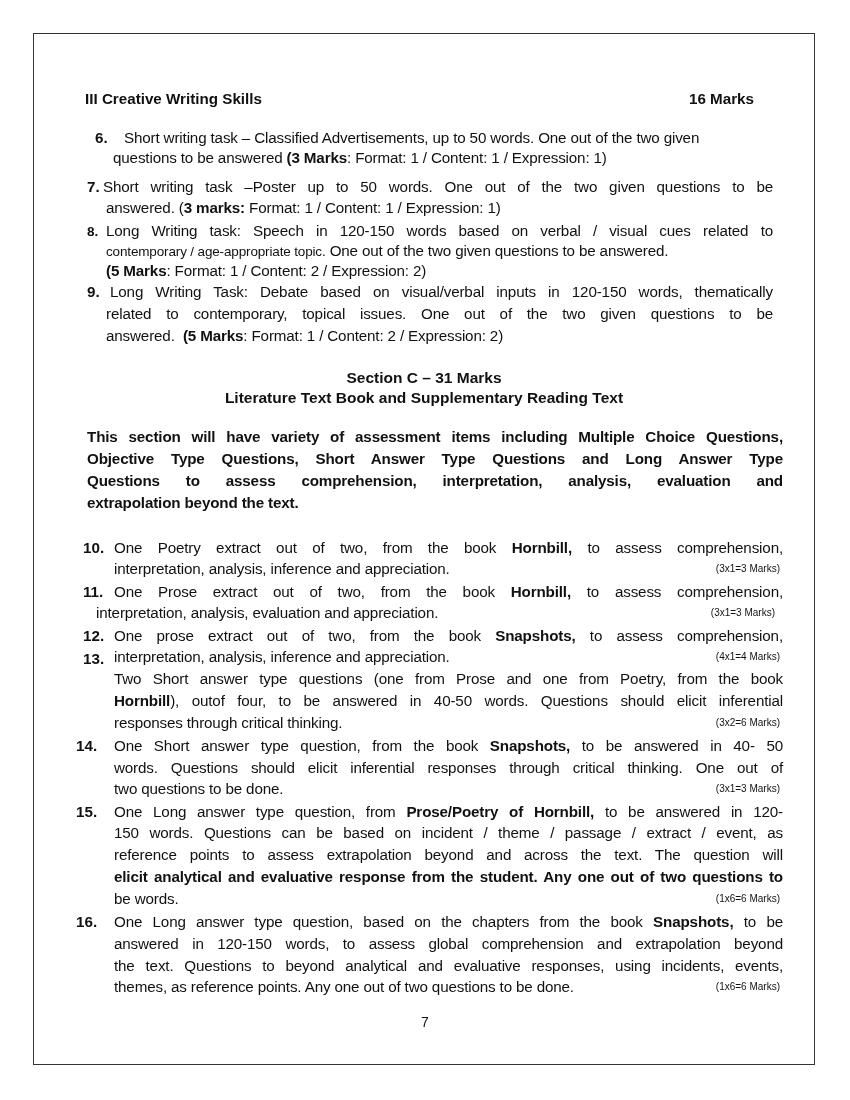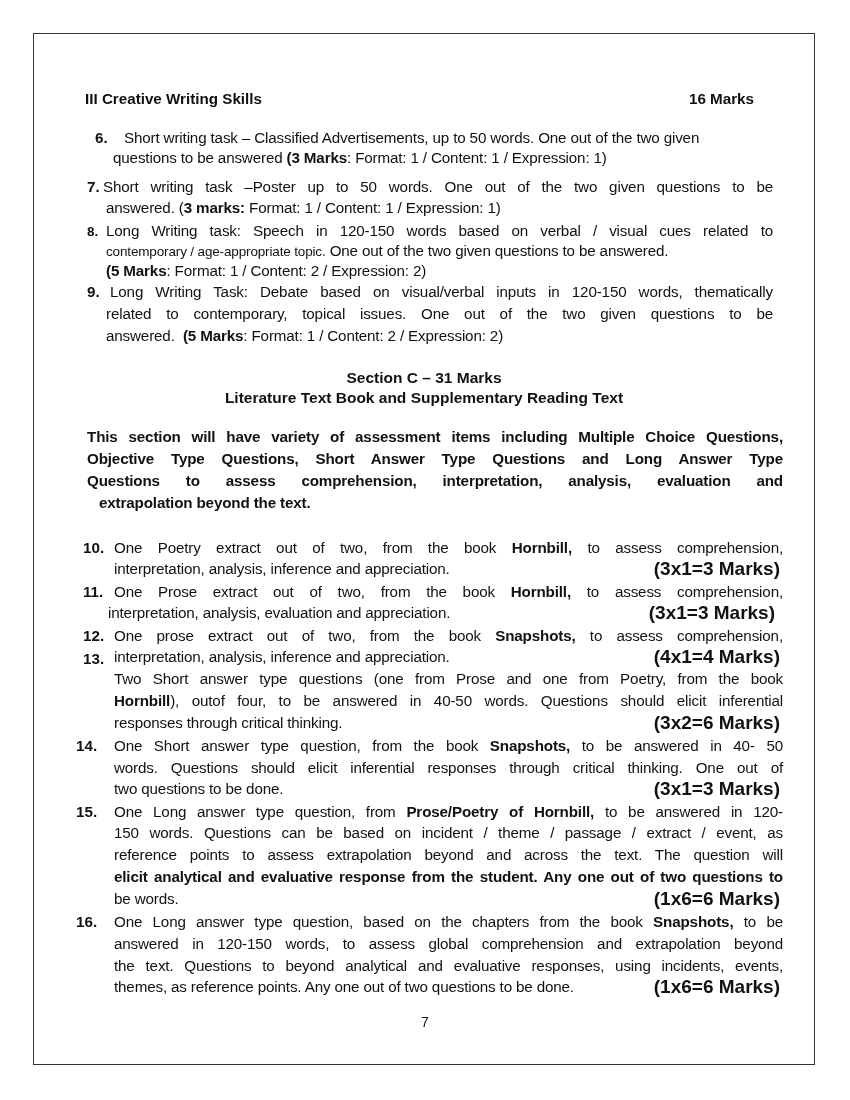--- a/index.html
+++ b/index.html
@@ -6,21 +6,21 @@
   body { width:850px; height:1100px; position:relative; overflow:hidden;
          font-family:"Liberation Sans", sans-serif; color:#111; }
   .page-border { position:absolute; left:33px; top:33px; width:782px; height:1032px;
          border:1.5px solid #333; box-sizing:border-box; }
   .abs { position:absolute; }
   .line { position:absolute; font-size:15.2px; line-height:20px; white-space:nowrap; letter-spacing:-0.15px; }
   b, .b { font-weight:bold; }
   .hdr { font-weight:bold; font-size:15.2px; }
   .center { position:absolute; left:33px; width:782px; text-align:center; font-weight:bold; font-size:15.5px; line-height:21px; }
   .num { position:absolute; font-weight:bold; font-size:15.2px; line-height:20px; }
-  .marks { position:absolute; font-weight:bold; font-size:19px; line-height:20px; right:70px; }
+  .marks { position:absolute; font-weight:normal; font-size:10px; line-height:20px; right:70px; }
   .small { font-size:13.5px; }
   .pageno { position:absolute; left:0; width:850px; text-align:center; top:1014px; font-size:14px; }
 </style>
 </head>
 <body>
 
 <div class="page-border"></div>
 
 <div class="abs hdr" style="left:85px; top:90px;">III Creative Writing Skills</div>
 <div class="abs hdr" style="left:689px; top:90px;text-align:center;">16 Marks</div>
@@ -51,34 +51,34 @@
   <div class="line" style="left:106px; top:326px;"><span style="white-space:pre">answered.  </span><b>(5 Marks</b><span>: Format: 1 / Content: 2 / Expression: 2)</span></div>
 </div>
 
 <div class="center" style="top:367px;">Section C – 31 Marks</div>
 <div class="center" style="top:387px;">Literature Text Book and Supplementary Reading Text</div>
 
 <div>
   <div class="line b" style="left:87px; top:427px; width:696px; text-align:justify; text-align-last:justify;">This section will have variety of assessment items including Multiple Choice Questions,</div>
   <div class="line b" style="left:87px; top:449px; width:696px; text-align:justify; text-align-last:justify;">Objective Type Questions, Short Answer Type Questions and Long Answer Type</div>
   <div class="line b" style="left:87px; top:471px; width:696px; text-align:justify; text-align-last:justify;">Questions to assess comprehension, interpretation, analysis, evaluation and</div>
-  <div class="line b" style="left:87px; top:493px;margin-left:12px;">extrapolation beyond the text.</div>
+  <div class="line b" style="left:87px; top:493px;">extrapolation beyond the text.</div>
 </div>
 
 <div>
   <div class="num" style="left:83px; top:538px;">10.</div>
   <div class="line" style="left:114px; top:538px; width:669px; text-align:justify; text-align-last:justify;"><span>One Poetry extract out of two, from the book </span><b>Hornbill,</b><span> to assess comprehension,</span></div>
   <div class="line" style="left:114px; top:559px;">interpretation, analysis, inference and appreciation.</div>
   <div class="marks" style="top:559px;">(3x1=3 Marks)</div>
 </div>
 
 <div>
   <div class="num" style="left:83px; top:582px;">11.</div>
   <div class="line" style="left:114px; top:582px; width:669px; text-align:justify; text-align-last:justify;"><span>One Prose extract out of two, from the book </span><b>Hornbill,</b><span> to assess comprehension,</span></div>
-  <div class="line" style="left:108px; top:603px;">interpretation, analysis, evaluation and appreciation.</div>
+  <div class="line" style="left:96px; top:603px;">interpretation, analysis, evaluation and appreciation.</div>
   <div class="marks" style="top:603px; right:75px;">(3x1=3 Marks)</div>
 </div>
 
 <div>
   <div class="num" style="left:83px; top:626px;">12.</div>
   <div class="line" style="left:114px; top:626px; width:669px; text-align:justify; text-align-last:justify;"><span>One prose extract out of two, from the book </span><b>Snapshots,</b><span> to assess comprehension,</span></div>
   <div class="line" style="left:114px; top:647px;">interpretation, analysis, inference and appreciation.</div>
   <div class="marks" style="top:647px;">(4x1=4 Marks)</div>
 </div>
 

